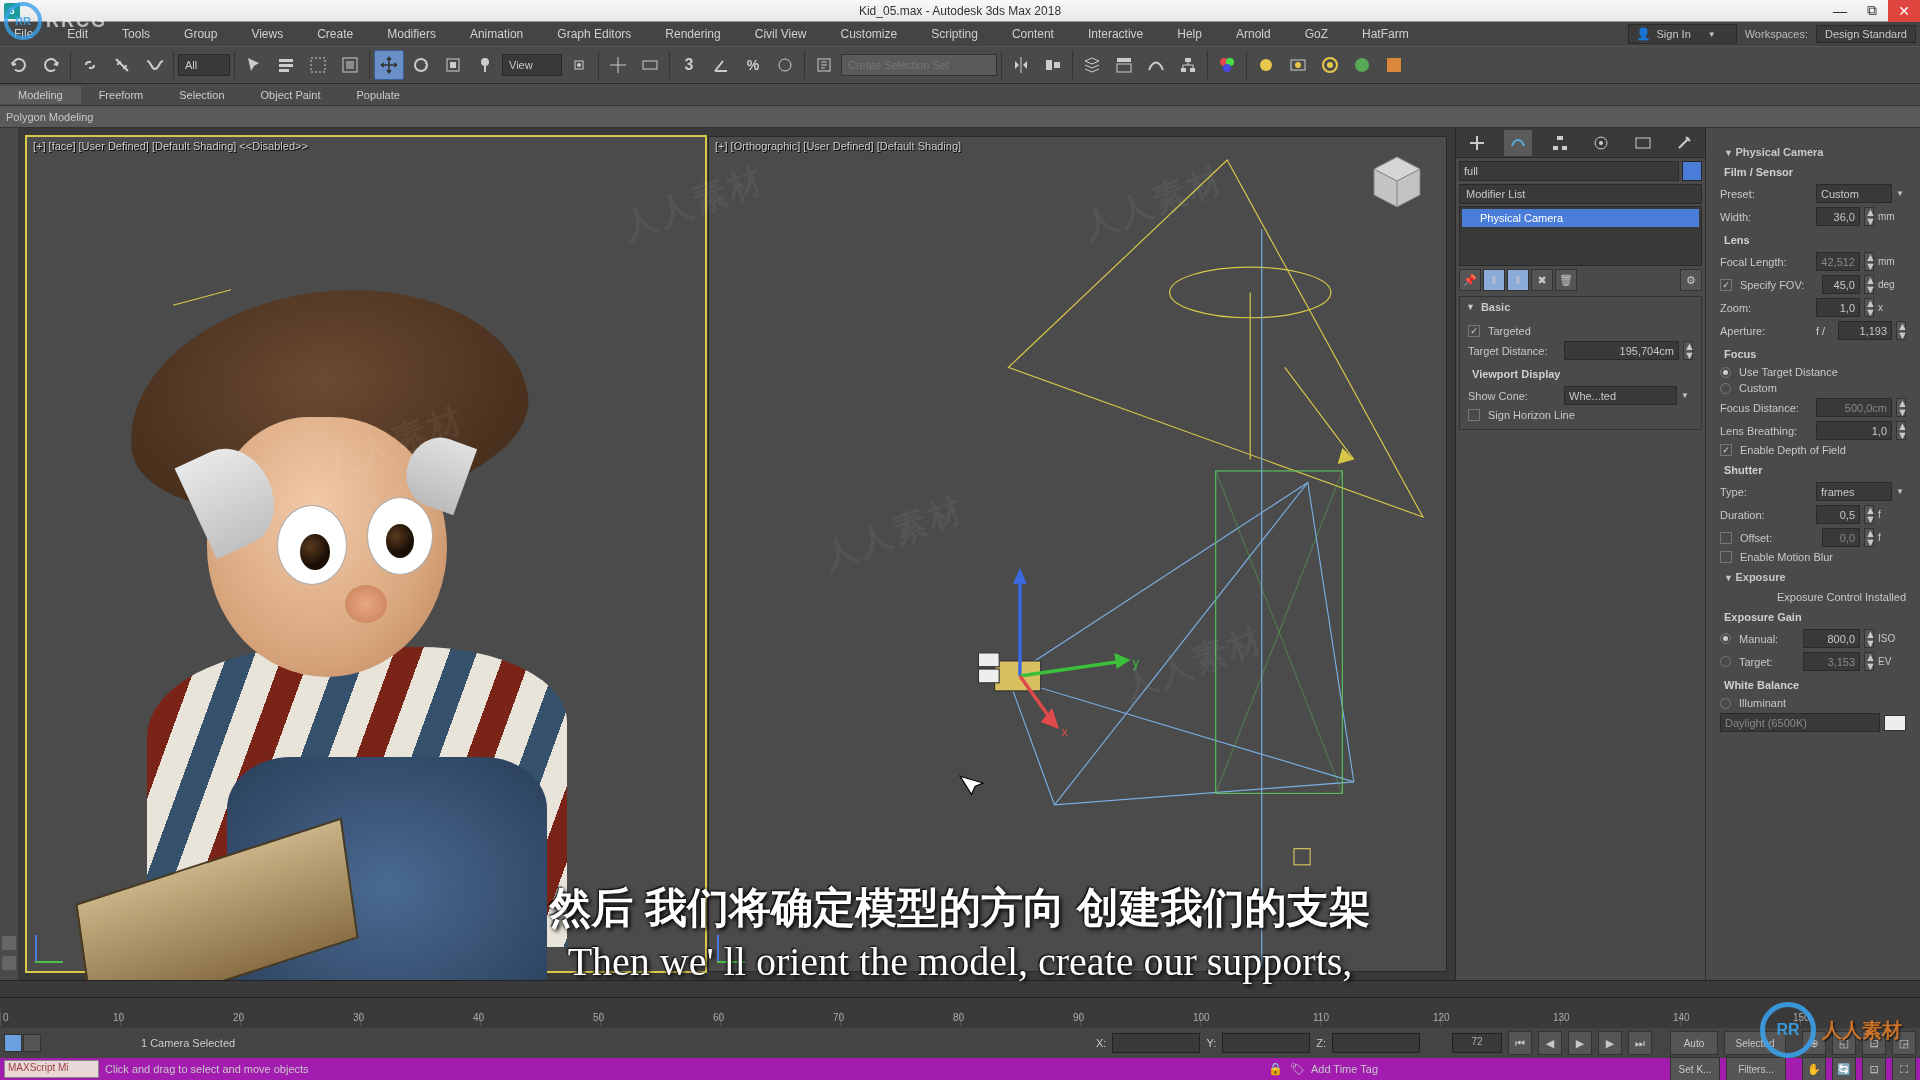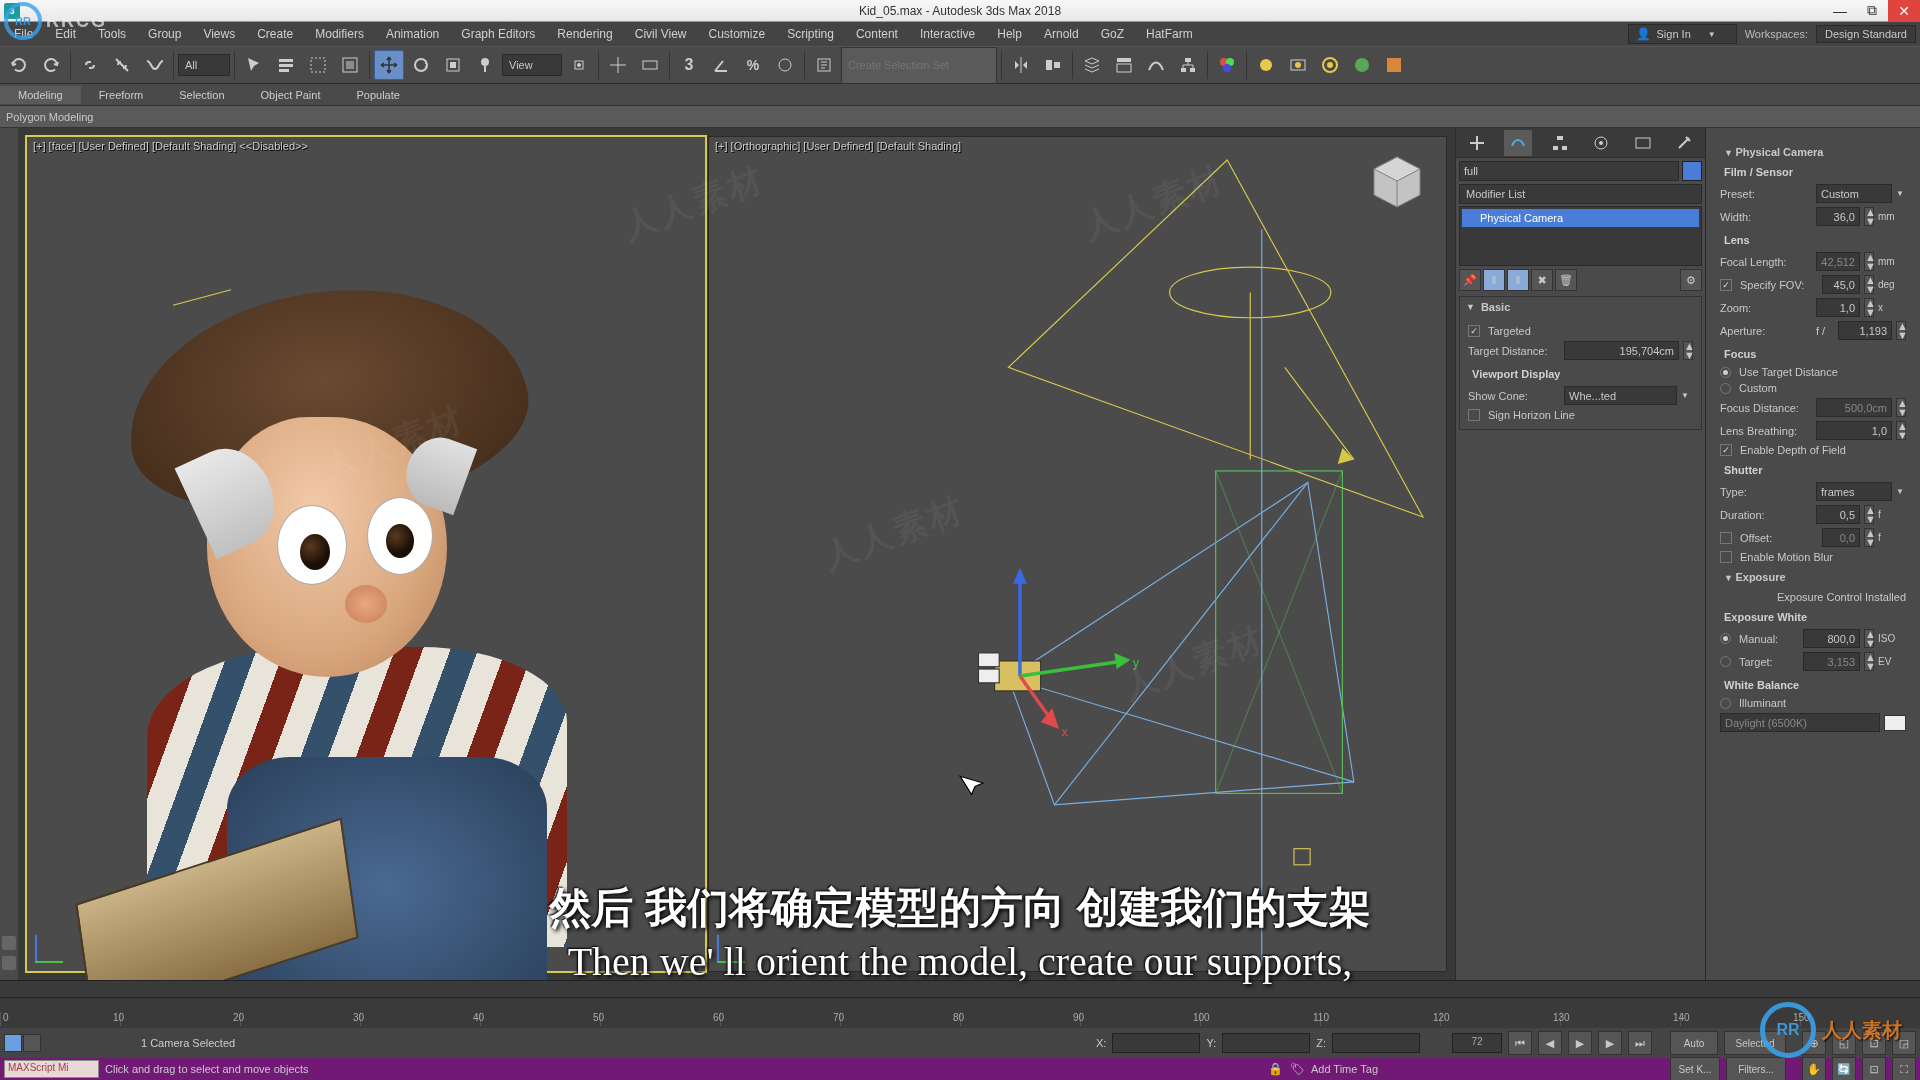--- a/index.html
+++ b/index.html
@@ -3,33 +3,33 @@
 <meta charset="utf-8">
 <style>
 *{box-sizing:border-box;margin:0;padding:0;font-family:Tahoma,Arial,sans-serif;font-size:11px;color:#c8c8c8}
 body{background:#393939;width:1920px;height:1080px;overflow:hidden;position:relative}
 .titlebar{height:22px;background:linear-gradient(#f8f8f8,#e8e8e8);display:flex;align-items:center;color:#333;position:relative;border-bottom:1px solid #999}
 .titlebar .icon3d{width:16px;height:16px;background:#1c9c9c;margin:0 4px;border-radius:2px;display:flex;align-items:center;justify-content:center;color:#fff;font-size:9px;font-weight:bold}
 .titlebar .title{position:absolute;left:50%;transform:translateX(-50%);color:#333;font-size:12px}
 .titlebar .winbtns{position:absolute;right:0;display:flex}
 .titlebar .winbtn{width:32px;height:22px;display:flex;align-items:center;justify-content:center;font-size:14px;color:#333}
 .titlebar .winclose{background:#e0443e;color:#fff}
-.menubar{height:24px;background:#444;display:flex;align-items:center;padding:0 4px;gap:2px}
+.menubar{height:24px;background:#444;display:flex;align-items:center;padding:0 4px;gap:14px}
 .menubar .menu{padding:4px 10px;color:#d0d0d0;font-size:12px}
 .menubar .rgrp{margin-left:auto;display:flex;align-items:center;gap:8px}
 .signin{background:#3a3a3a;border:1px solid #2a2a2a;padding:2px 20px 2px 8px;display:flex;align-items:center;gap:5px}
 .wslabel{color:#bbb}
 .wsval{background:#3a3a3a;border:1px solid #2a2a2a;padding:2px 8px;min-width:90px}
 .toolbar{height:38px;background:#4a4a4a;border-top:1px solid #555;border-bottom:1px solid #2a2a2a;display:flex;align-items:center;padding:0 4px;gap:2px}
 .tbtn{width:30px;height:30px;display:flex;align-items:center;justify-content:center;border:1px solid transparent;border-radius:2px}
 .tbtn svg{width:20px;height:20px}
 .tbtn.active{background:#6a8fc7;border-color:#3a5f97}
 .tsep{width:1px;height:28px;background:#333;margin:0 2px}
 .tdrop{background:#393939;border:1px solid #2a2a2a;padding:2px 6px;min-width:52px;height:22px;display:flex;align-items:center;font-size:11px}
-.tinput{background:#5a5a5a;border:1px solid #333;padding:2px 6px;height:37px;min-width:150px}
+.tinput{background:#5a5a5a;border:1px solid #333;padding:2px 6px;height:22px;min-width:150px}
 .ribbontab{height:22px;background:#4a4a4a;display:flex;align-items:center;border-bottom:1px solid #333}
 .rtab{padding:3px 18px;color:#ccc;font-size:11px}
 .rtab.active{background:#5a5a5a}
 .ribbon{height:22px;background:#5a5a5a;display:flex;align-items:center;padding-left:6px;font-size:11px;border-bottom:1px solid #333}
 .main{display:flex;height:calc(100% - 22px - 24px - 38px - 22px - 22px - 100px)}
 .vpwrap{flex:1;display:flex;padding:8px;gap:2px;position:relative}
 .lefttab{width:18px;background:#4a4a4a;display:flex;flex-direction:column;justify-content:flex-end;align-items:center;padding-bottom:10px;gap:6px}
 .lefttab .ico{width:14px;height:14px;background:#666;border-radius:2px}
 .viewport{position:relative;background:#4b4b4b;border:1px solid #2a2a2a}
 .viewport.active{outline:2px solid #d9c94a;outline-offset:-1px}
@@ -89,21 +89,21 @@
 .wsw{width:22px;height:16px;background:#eee;border:1px solid #333;margin-left:auto}
 .bottom{position:absolute;bottom:0;left:0;right:0;height:100px;background:#444;display:flex;flex-direction:column}
 .timeslider{height:18px;background:#3a3a3a;border-top:1px solid #222;border-bottom:1px solid #222;position:relative}
 .timeslider .ticks{position:absolute;inset:0;display:flex}
 .timetrack{height:30px;background:#3a3a3a;position:relative;display:flex;padding-top:14px}
 .timetrack .seg{flex:1;border-left:1px solid #555;position:relative;height:14px}
 .timetrack .lbl{position:absolute;top:0;font-size:10px;color:#aaa}
 .statusrow{flex:1;display:flex;align-items:center;padding:2px 4px;gap:6px;background:#444}
 .statusrow .kf{width:28px;height:28px;background:#555;border:1px solid #333}
 .statusrow .sel{font-size:11px;color:#ccc}
-.statusrow2{height:22px;display:flex;align-items:center;padding:2px 4px;gap:6px;background:#701a75}
+.statusrow2{height:22px;display:flex;align-items:center;padding:2px 4px;gap:6px;background:#a21caf}
 .mxs{width:95px;height:18px;background:#e8d8d8;border:1px solid #888;color:#a04040;font-size:10px;padding:1px 3px}
 .navcube{position:absolute;top:12px;right:14px;width:70px;height:70px;opacity:.85}
 .pbtn{width:24px;height:24px;background:#555;border:1px solid #333;display:flex;align-items:center;justify-content:center}
 .coordbox{background:#393939;border:1px solid #222;padding:2px 4px;width:88px;height:20px;font-size:10px;color:#aaa}
 .subtitle{position:absolute;left:50%;bottom:95px;transform:translateX(-50%);text-align:center;pointer-events:none;z-index:50}
 .subtitle .cn{font-size:42px;font-weight:bold;color:#fff;text-shadow:2px 2px 4px #000,-1px -1px 2px #000}
 .subtitle .en{font-size:40px;color:#fff;font-family:Georgia,serif;text-shadow:2px 2px 4px #000,-1px -1px 2px #000;margin-top:2px}
 .wm{position:absolute;color:rgba(255,255,255,.05);font-size:34px;font-weight:bold;transform:rotate(-20deg);pointer-events:none;letter-spacing:3px}
 .logo{position:absolute;right:18px;bottom:22px;display:flex;align-items:center;gap:6px;z-index:40;opacity:.9}
 .logo .ring{width:56px;height:56px;border:5px solid #3aa0e8;border-radius:50%;display:flex;align-items:center;justify-content:center;color:#3aa0e8;font-weight:bold;font-size:16px}
@@ -636,21 +636,21 @@
       </div>
     <div class="prow dimmed">
         <span class="chk"></span>
         <span>Enable Motion Blur</span>
       </div>
 
     <div class="title" style="margin-top:4px"><span style="font-size:9px">▼ </span><span>Exposure</span></div>
     <div class="prow dimmed" style="justify-content:flex-end">
         <span>Exposure Control Installed</span>
       </div>
-    <div class="psec">Exposure White</div>
+    <div class="psec">Exposure Gain</div>
     <div class="prow">
         <span class="rad on"></span>
         <label style="flex:0 0 60px">Manual:</label>
         <div class="val">800,0</div>
         <div class="spin">
           <div>▲</div>
           <div>▼</div>
         </div>
         <span class="unit">ISO</span>
       </div>

